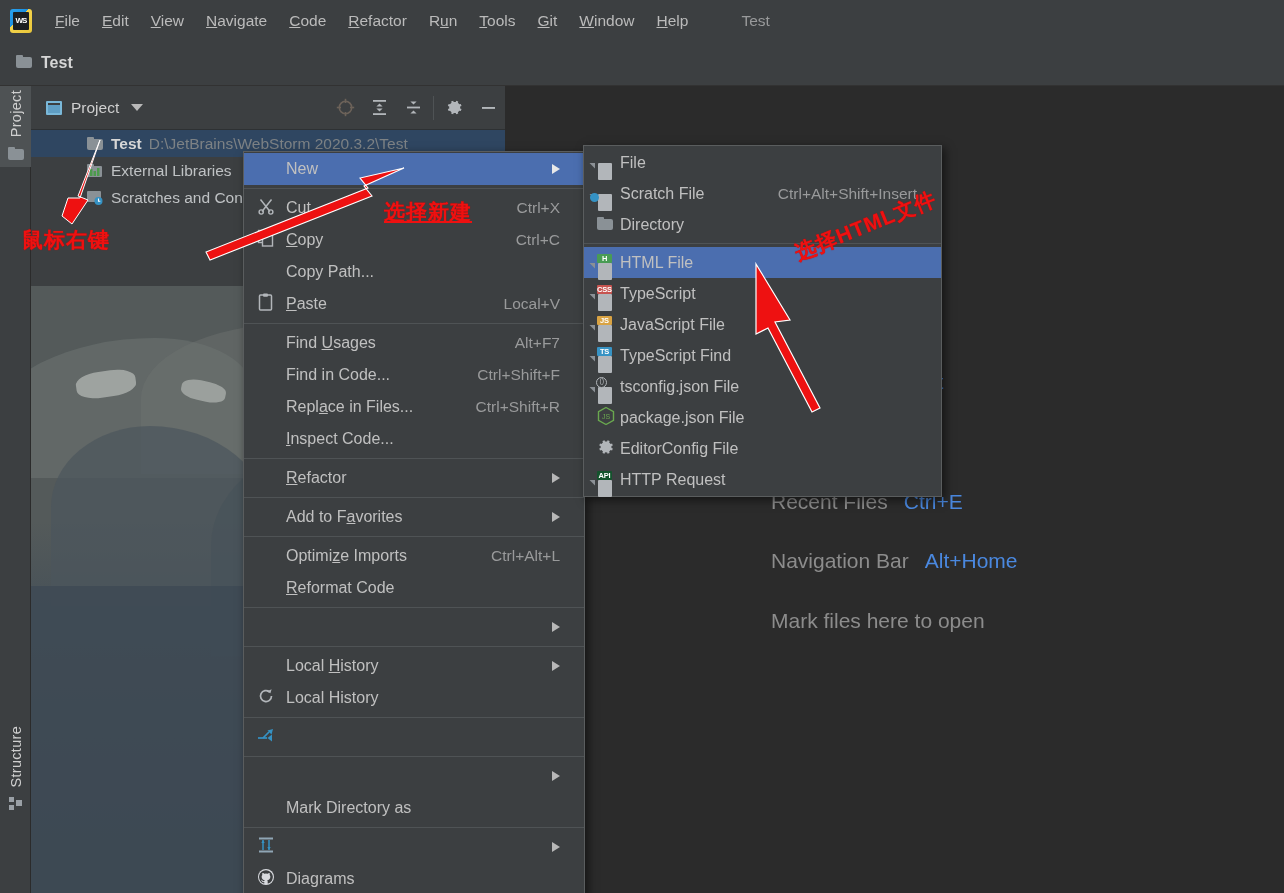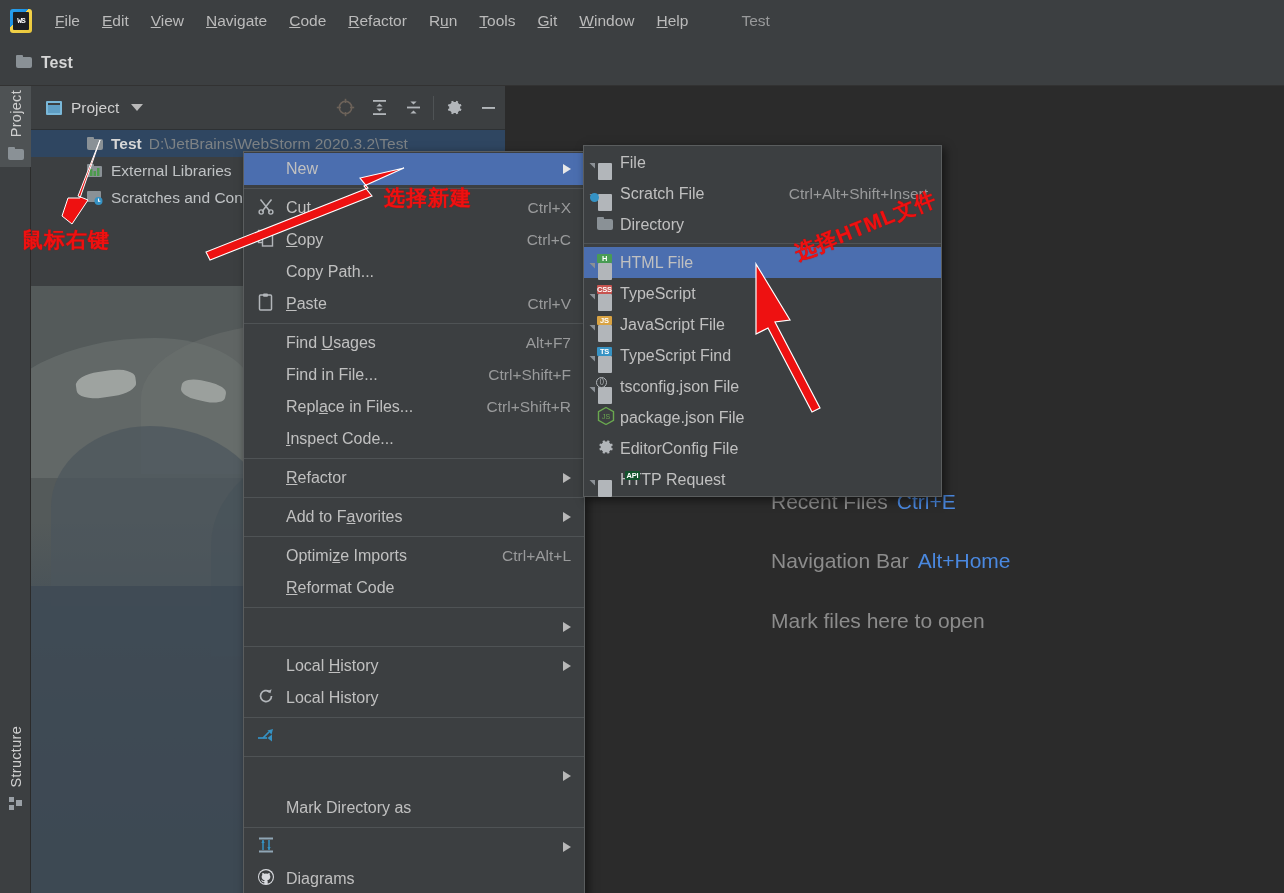--- a/index.html
+++ b/index.html
@@ -14,21 +14,20 @@
   
   .menubar{
     position:absolute; left:0; top:0; width:1284px; height:41px;
     background:#3c3f41; display:flex; align-items:center;
   }
   .ws-logo{
     width:22px;height:24px;margin-left:10px;margin-right:12px;
     position:relative;border-radius:3px;
     background:linear-gradient(135deg,#2aa3ef 0%,#1b8fe0 40%,#f5d44c 40%,#e8c63a 100%);
     overflow:hidden;
-    font-family:Liberation Mono, monospace;
   }
   .ws-logo .inner{
     position:absolute;left:3px;top:3px;right:3px;bottom:3px;
     background:#1c1f22;border-radius:1px;
     color:#fff;font-size:8px;font-weight:bold;text-align:center;line-height:18px;
     letter-spacing:-1px;
   }
   .menubar .mi{
     color:#bbbbbb; font-size:15.5px; padding:4px 11px; cursor:default; white-space:nowrap;
   }
@@ -117,21 +116,21 @@
   .trow .ri{ margin-right:8px; display:flex; align-items:center;}
 
   
   .editor{
     position:absolute;left:505px;top:86px;width:779px;height:807px;
     background:#2b2b2b;
   }
   .hint{
     position:absolute; font-size:21px; color:#8c8c8c; white-space:nowrap;
   }
-  .hint .kb{ color:#4a88df; margin-left:9px; }
+  .hint .kb{ color:#4a88df; margin-left:16px; }
 
   
   .photo{
     position:absolute;left:0;top:200px;width:505px;height:693px;
     background:
       linear-gradient(to bottom,
         rgba(84,90,90,1) 0%,
         rgba(84,90,90,1) 34%,
         rgba(72,82,88,1) 46%,
         rgba(64,74,82,1) 62%,
@@ -143,21 +142,21 @@
 
   
   .ctxmenu{
     position:absolute;left:243px;top:151px;width:342px;
     background:#3c3f41;border:1px solid #5a5d5e;
     box-shadow:3px 3px 9px rgba(0,0,0,.55);
     padding:1px 0; z-index:30;
   }
   .mrow{
     position:relative;display:flex;align-items:center;height:32px;
-    color:#c0c0c0;font-size:16px;cursor:default;padding-left:42px;padding-right:13px;
+    color:#c0c0c0;font-size:16px;cursor:default;padding-left:42px;padding-right:24px;
   }
   .mrow.hl{ background:#4b6eaf; }
   .mrow .lbl{ flex:1; white-space:nowrap; }
   .mrow .acc{ color:#999a9b; font-size:15.5px; margin-left:18px; white-space:nowrap; }
   .mrow .mico{ position:absolute;left:13px;top:50%;transform:translateY(-50%); }
   .mrow .arrow{
     width:0;height:0;margin-left:14px;
     border-top:5.5px solid transparent;border-bottom:5.5px solid transparent;
     border-left:8px solid #b7b7b7;
   }
@@ -389,31 +388,31 @@
     </div>
 
     <div class="mrow">
       <span class="mico">
         <svg width="18" height="18" viewBox="0 0 18 18">
           <rect x="2.5" y="2" width="12" height="15" rx="1" fill="none" stroke="#b2b6ba" stroke-width="1.5"></rect>
           <rect x="6" y="0.5" width="5" height="3.2" rx="1" fill="#b2b6ba"></rect>
         </svg>
       </span>
       <span class="lbl"><u>P</u>aste</span>
-      <span class="acc">Ctrl+V</span>
+      <span class="acc">Local+V</span>
     </div>
 
     <div class="msep"></div>
 
     <div class="mrow">
       <span class="lbl">Find <u>U</u>sages</span>
       <span class="acc">Alt+F7</span>
     </div>
     <div class="mrow">
-      <span class="lbl">Find in File...</span>
+      <span class="lbl">Find in Code...</span>
       <span class="acc">Ctrl+Shift+F</span>
     </div>
     <div class="mrow">
       <span class="lbl">Repl<u>a</u>ce in Files...</span>
       <span class="acc">Ctrl+Shift+R</span>
     </div>
     <div class="mrow">
       <span class="lbl"><u>I</u>nspect Code...</span>
     </div>
 
@@ -605,21 +604,21 @@
           <path fill="#b2b6ba" d="M10 6.4a3.6 3.6 0 100 7.2 3.6 3.6 0 000-7.2zm0 5.3a1.7 1.7 0 110-3.4 1.7 1.7 0 010 3.4z"></path>
           <path fill="#b2b6ba" d="M17.6 11.7l-1.6-.55a6.2 6.2 0 000-2.3l1.6-.55-.85-2.3-1.6.55a6.2 6.2 0 00-1.65-1.65l.55-1.6L11.75 2.4l-.55 1.6a6.2 6.2 0 00-2.3 0L8.35 2.4 6.05 3.3l.55 1.6A6.2 6.2 0 004.95 6.55L3.35 6 2.5 8.3l1.6.55a6.2 6.2 0 000 2.3L2.5 11.7l.85 2.3 1.6-.55a6.2 6.2 0 001.65 1.65l-.55 1.6 2.3.85.55-1.6a6.2 6.2 0 002.3 0l.55 1.6 2.3-.85-.55-1.6a6.2 6.2 0 001.65-1.65l1.6.55z"></path>
         </svg>
       </span>
       <span class="lbl">EditorConfig File</span>
     </div>
 
     <div class="mrow">
       <span class="mico">
         <span class="fileico"><span class="page"></span><span class="fold"></span>
-          <span class="tag" style="background:#14532d;margin-left:28px;">API</span>
+          <span class="tag" style="background:#14532d;">API</span>
         </span>
       </span>
       <span class="lbl">HTTP Request</span>
     </div>
   </div>
 
   <svg class="arrows" viewBox="0 0 1284 893">
     <defs>
       <marker id="ah" markerWidth="9" markerHeight="9" refX="1" refY="4.5" orient="auto">
         <polygon points="0,0 9,4.5 0,9" fill="#ee1111"></polygon>
@@ -634,17 +633,17 @@
       <polygon points="404,168 364,186 372,196 210,260 206,252 368,188 360,178" fill="#ee1111" stroke="#ffffff" stroke-width="1.1"></polygon>
     </g>
 
     <g>
       <polygon points="756,264 790,320 775,322 820,408 812,412 768,328 756,334" fill="#ee1111" stroke="#ffffff" stroke-width="1.2"></polygon>
     </g>
   </svg>
 
   <div class="anno anno-cn" style="left:22px;top:226px;">鼠标右键</div>
 
-  <div class="anno anno-cn" style="left:384px;top:184px;">选择新建</div>
+  <div class="anno anno-cn" style="left:384px;top:198px;text-decoration:underline;">选择新建</div>
 
   <div class="anno anno-cn" style="left:796px;top:240px;transform:rotate(-22deg);transform-origin:left center;">选择HTML文件</div>
 
 </div>
 
 </body></html>

